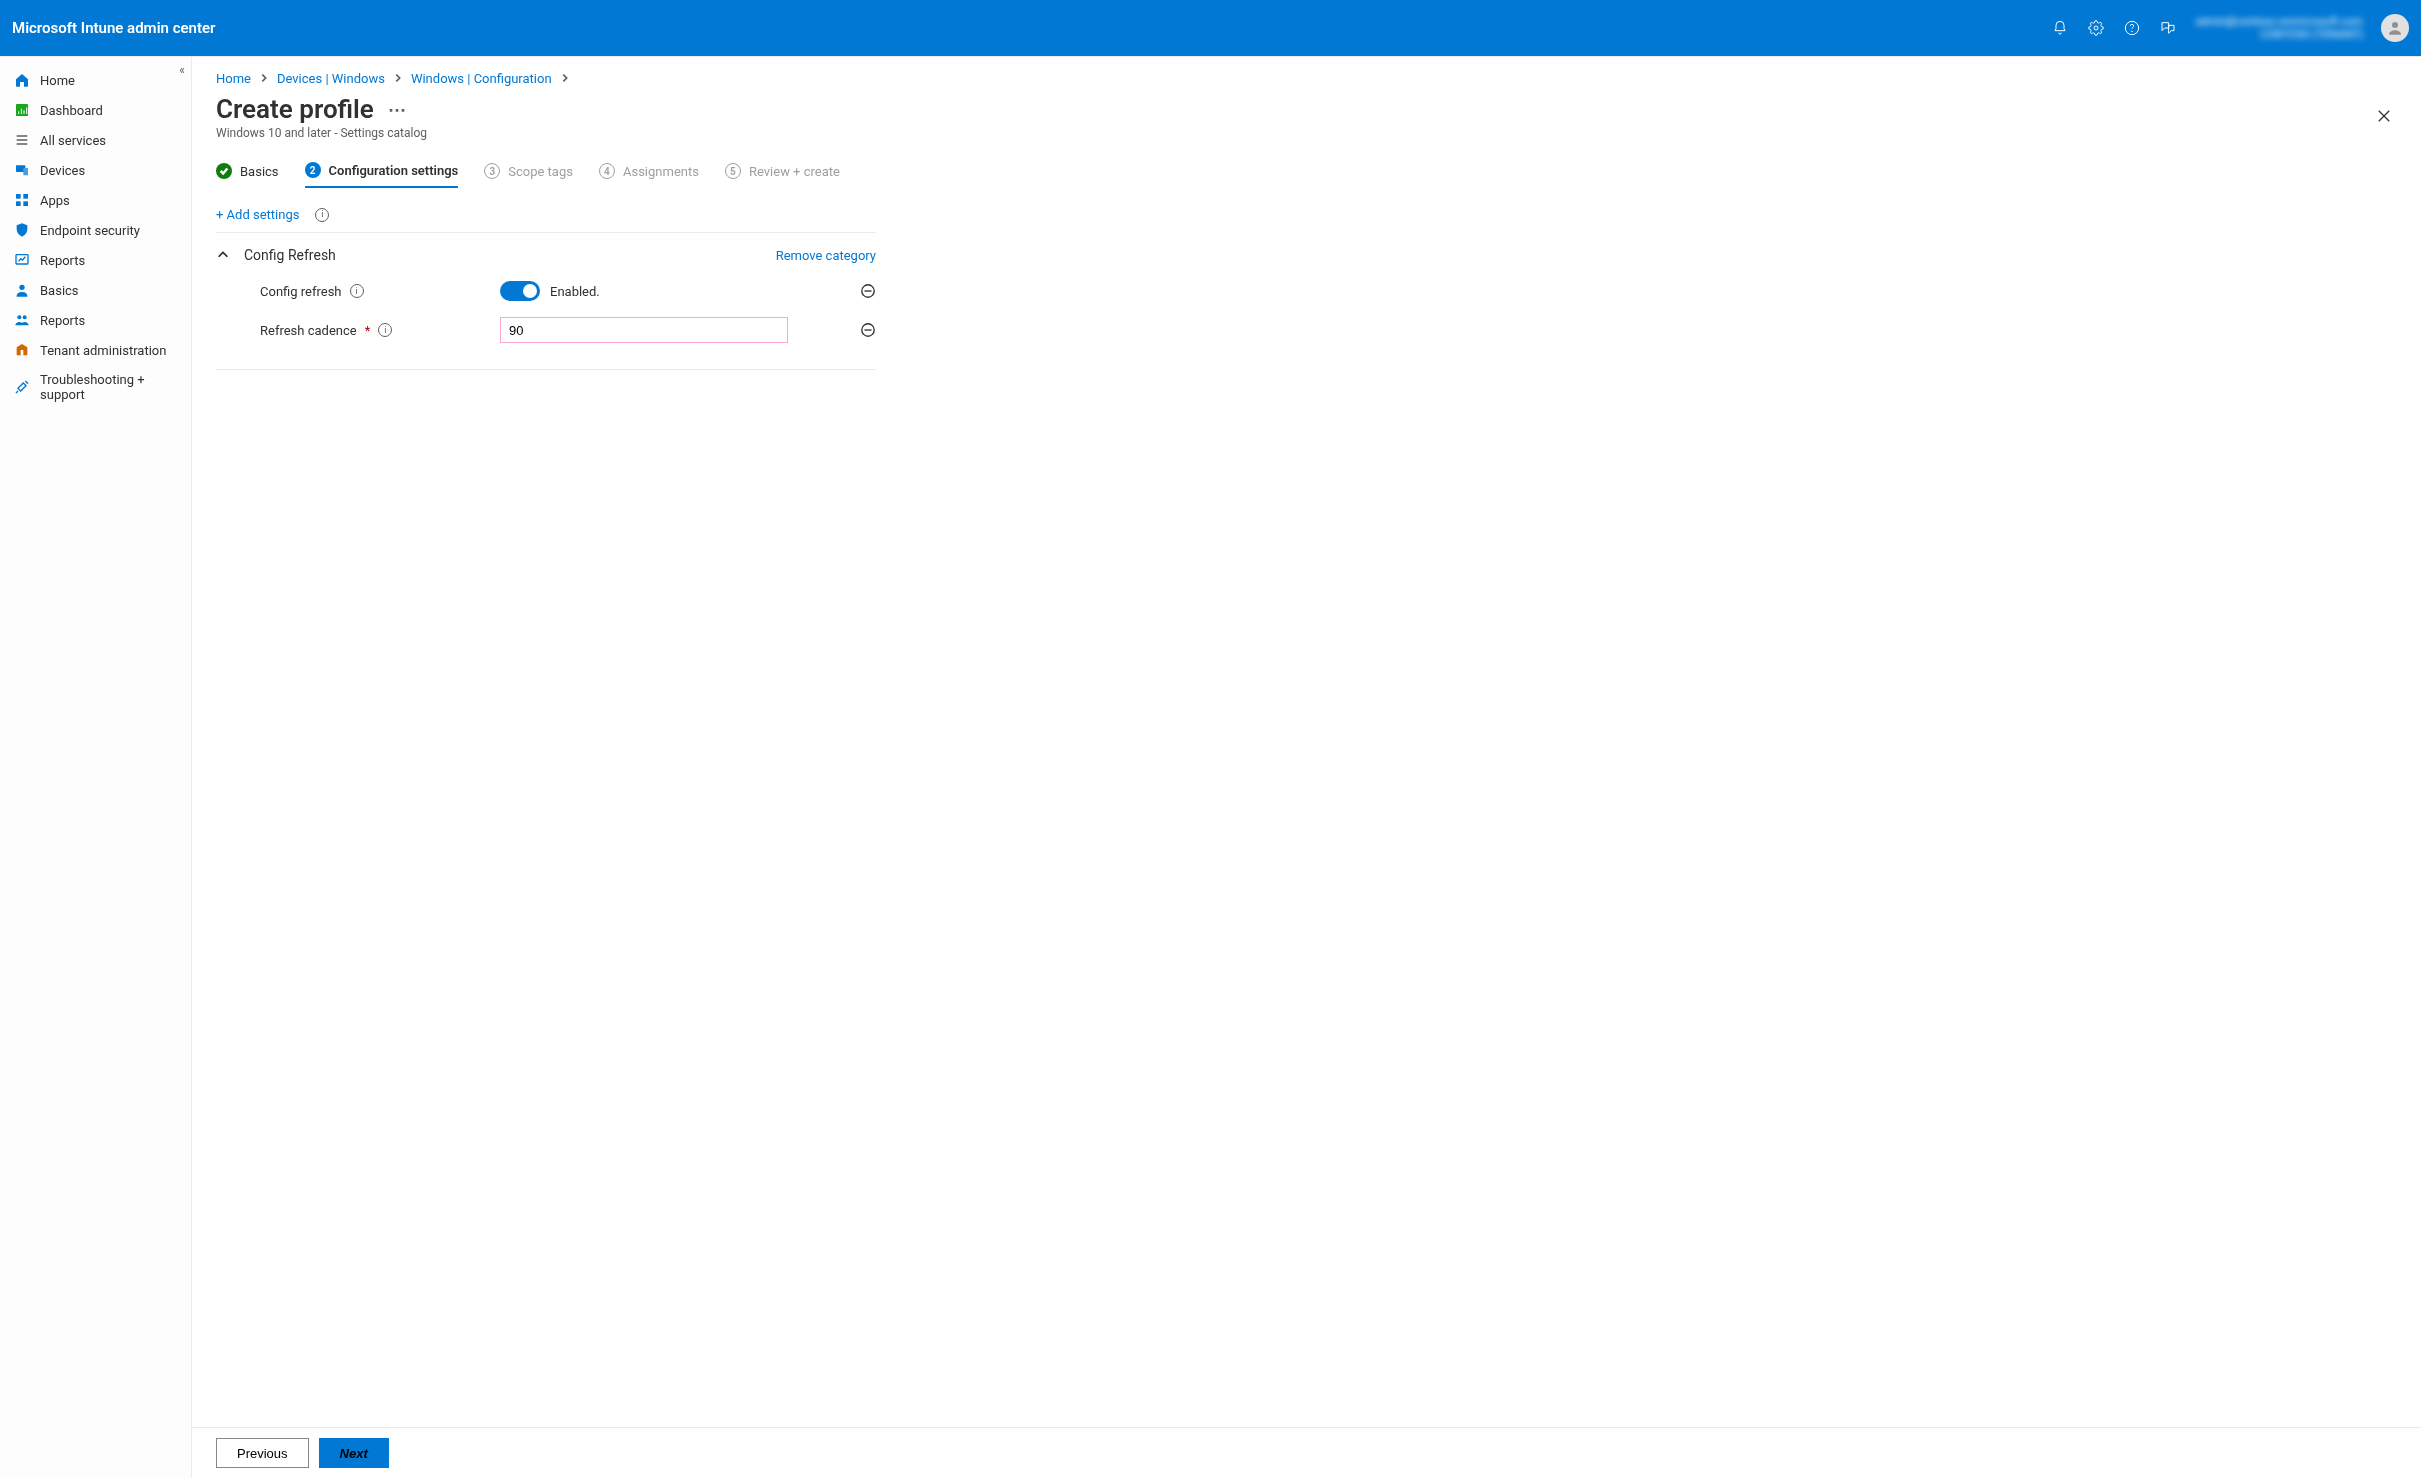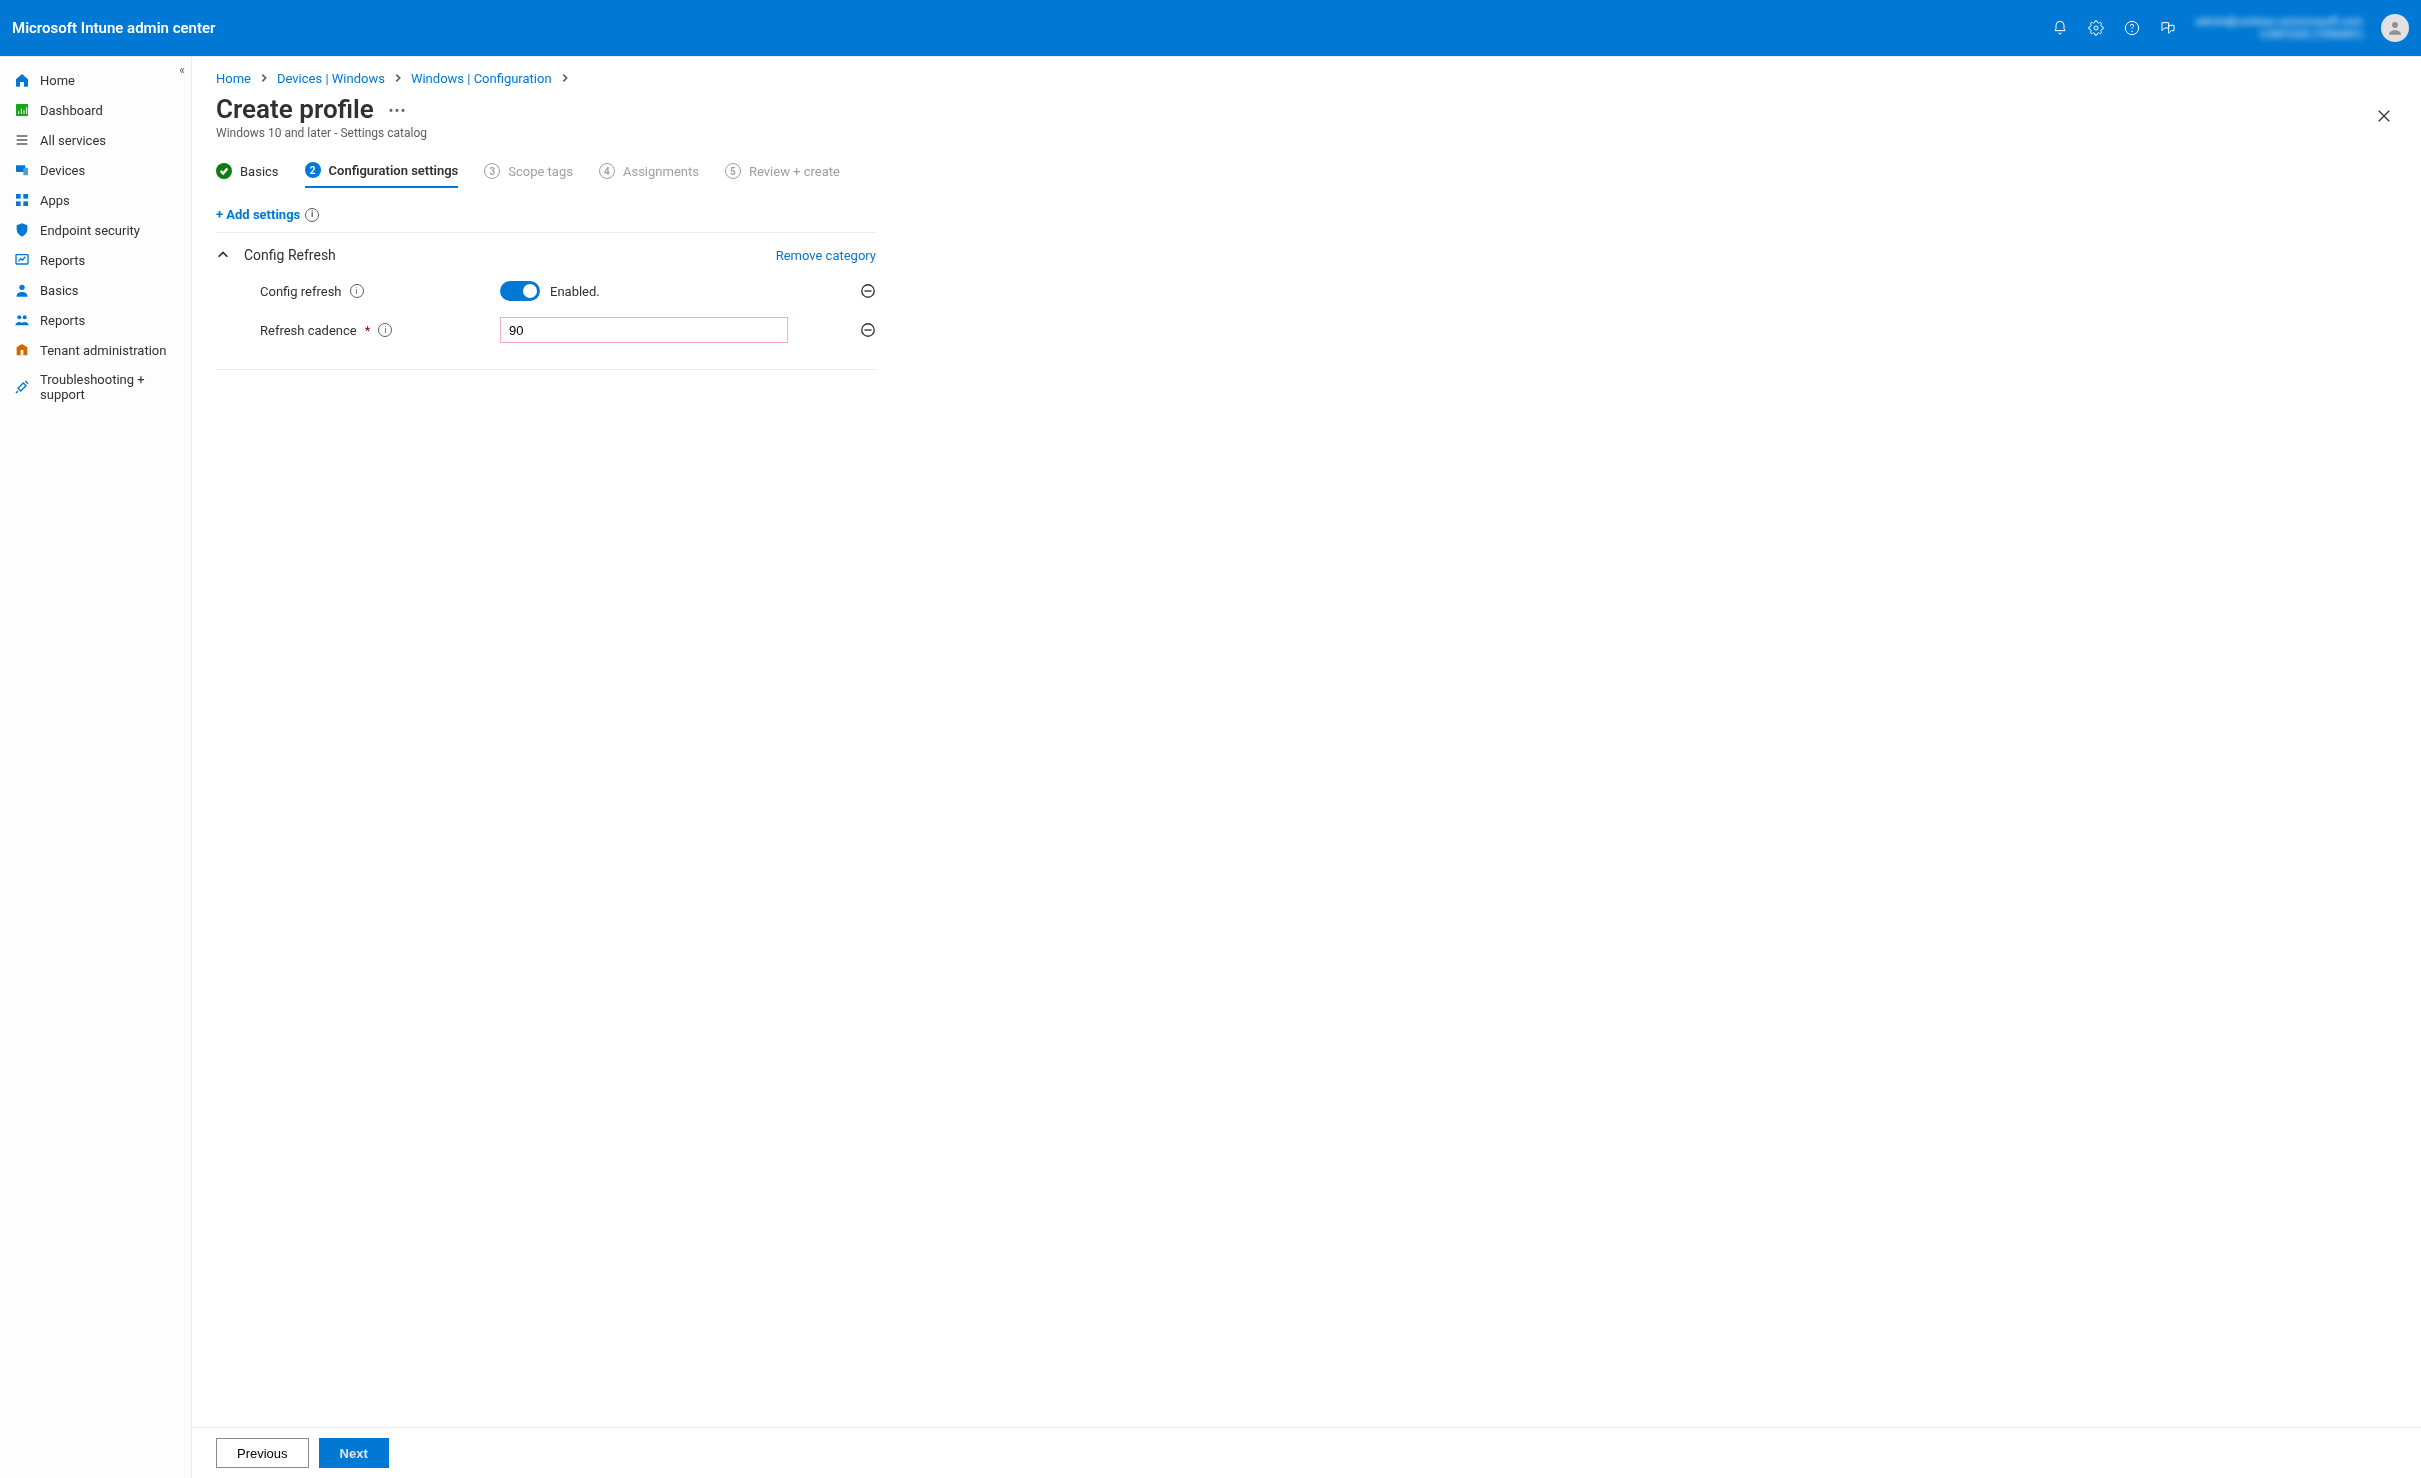--- a/index.html
+++ b/index.html
@@ -47,21 +47,21 @@
   .step-badge { width: 16px; height: 16px; border-radius: 50%; display:flex; align-items:center; justify-content:center; font-size: 10px; font-weight:600; }
   .step.done .step-badge { background:#107c10; color:#fff; }
   .step.done .step-badge svg { width:10px; height:10px; stroke:#fff; stroke-width:3; fill:none; }
   .step.active .step-badge { background:#0078d4; color:#fff; }
   .step.active { font-weight:600; border-bottom: 2px solid #0078d4; }
   .step.upcoming { color:#a19f9d; }
   .step.upcoming .step-badge { border:1px solid #a19f9d; color:#a19f9d; background:#fff; }
 
   
   .form-area { max-width: 660px; }
-  .add-settings { margin: 18px 0 8px 0; color:#0078d4; font-size:13px; cursor:pointer; display:flex; align-items:center; gap:5px;font-weight:bold; }
+  .add-settings { margin: 18px 0 8px 0; color:#0078d4; font-size:13px; cursor:pointer; display:flex; align-items:center; gap:16px; }
   .info-icon { width:14px; height:14px; border:1px solid #605e5c; border-radius:50%; display:inline-flex; align-items:center; justify-content:center; font-size:9px; color:#605e5c; font-style: normal; line-height:1; }
 
   .category { margin-top: 10px; border-top:1px solid #edebe9; border-bottom:1px solid #edebe9; padding: 10px 0 18px 0;}
   .category-header { display:flex; align-items:center; justify-content: space-between; padding: 4px 0 10px 0;}
   .cat-left { display:flex; align-items:center; gap:14px; }
   .chevron { width:14px; height:14px; cursor:pointer; }
   .chevron svg { width:14px; height:14px; stroke:#323130; stroke-width:2; fill:none;}
   .cat-title { font-size:14px; font-weight:400;}
   .remove-cat { color:#0078d4; font-size:13px; cursor:pointer;}
 
@@ -74,21 +74,21 @@
   .remove-circle svg { width:16px; height:16px; stroke:#323130; stroke-width:1.5; fill:none;}
 
   .toggle { width:40px; height:20px; border-radius:10px; background:#0078d4; position:relative; cursor:pointer;}
   .toggle .knob { width:14px; height:14px; background:#fff; border-radius:50%; position:absolute; top:3px; right:3px;}
   .toggle-label { font-size:13px;}
   .text-input { width: 100%; height:26px; border:1px solid #f9a8d4; padding: 2px 8px; font-size:13px; }
 
   
   .footer { border-top:1px solid #edebe9; padding: 10px 24px; display:flex; gap:10px; background:#fff;}
   .btn { height:30px; padding: 0 20px; font-size:13px; border:1px solid #8a8886; background:#fff; cursor:pointer;}
-  .btn.primary { background:#0078d4; color:#e5e5e5; border-color:#0078d4; font-weight:600;}
+  .btn.primary { background:#0078d4; color:#000000; border-color:#0078d4; font-weight:600;font-style:italic;}
 </style>
 </head>
 <body>
 
 <div class="topbar">
   <div class="topbar-title">Microsoft Intune admin center</div>
   <div class="topbar-right">
     <div class="topbar-icon">
       <svg viewBox="0 0 24 24">
           <path d="M6 8a6 6 0 0112 0v5l1.5 3h-15L6 13V8z"></path>

